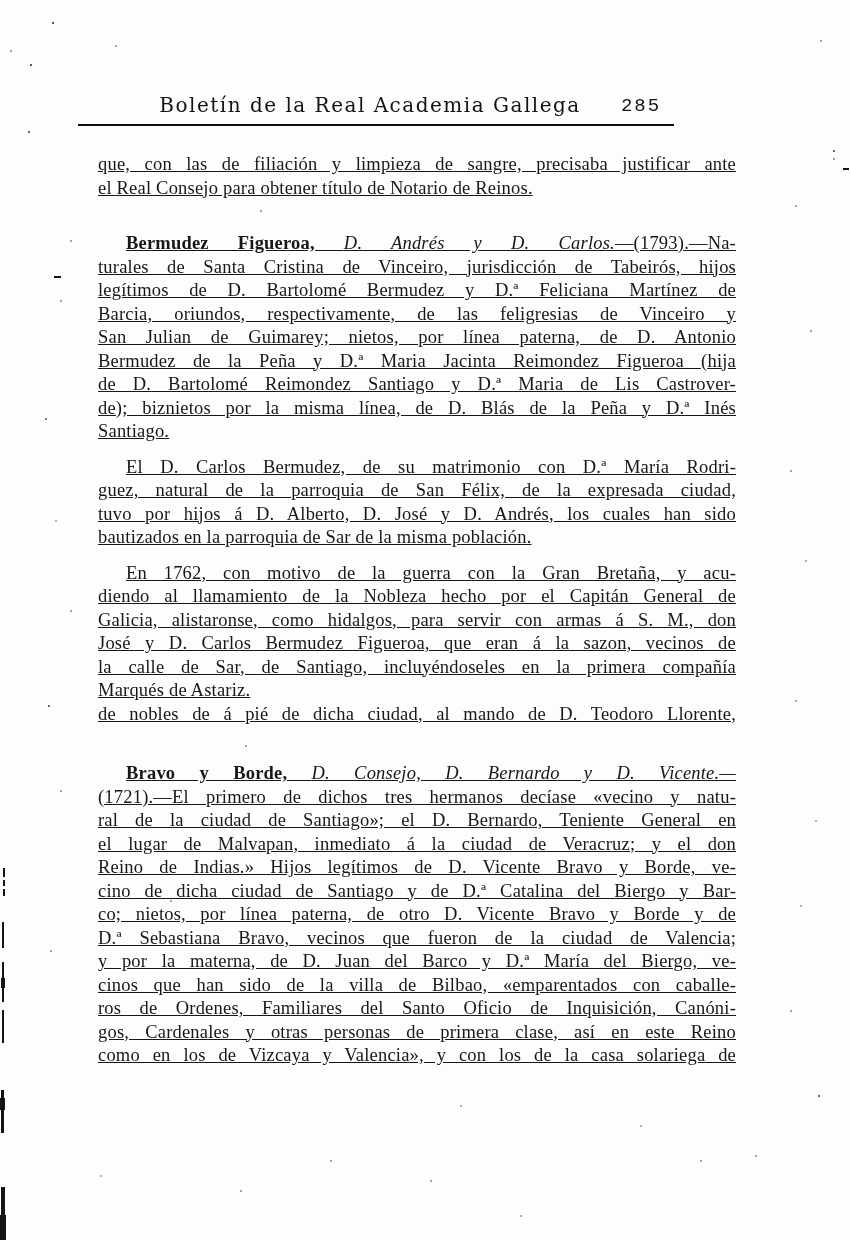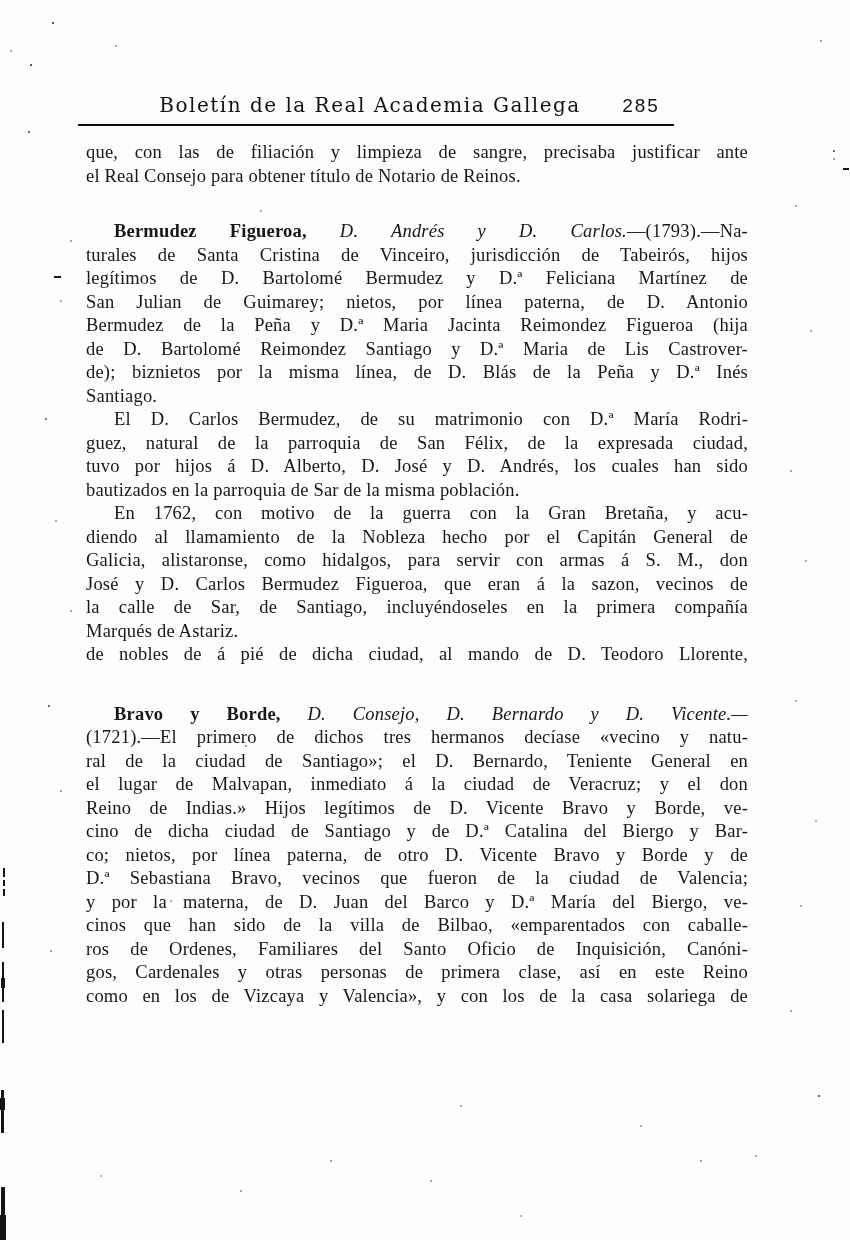--- a/index.html
+++ b/index.html
@@ -18,35 +18,35 @@
   .header-title {
     position: absolute; top: 93px; left: 158px; width: 424px;
     text-align: center;
     font-family: "DejaVu Serif", serif;
     font-size: 20px; letter-spacing: 1.5px;
     color: #131313;
   }
   .header-page-number {
     position: absolute; top: 95px; left: 616px; width: 50px;
     text-align: center;
-    font-family: Liberation Sans, sans-serif;
+    font-family: Liberation Mono, monospace;
     font-size: 19px; letter-spacing: 2px;
     color: #131313;
   }
   .header-rule {
     position: absolute; top: 124px; left: 78px; width: 596px; height: 2px;
     background: #0e0e0e;
   }
   .text-block {
     position: absolute; top: 141px; left: 86px; width: 662px;
     font-size: 18.5px; line-height: 23.5px;
     letter-spacing: 0.2px;
     color: #171717;
   }
-  .paragraph { margin: 0; }
+  .paragraph { margin: 12px; text-decoration: underline; }
   .line {
     text-align: justify;
     text-align-last: justify;
     height: 23.5px;
   }
   .line-left { text-align-last: left; }
   .indent { text-indent: 28px; }
   .bold   { font-weight: 700; }
   .italic { font-style: italic; }
   .artifact {
@@ -68,20 +68,21 @@
 
   <div class="text-block">
       <div class="paragraph">
         <div class="line"><span>que, con las de filiación y limpieza de sangre, precisaba justificar ante</span></div>
         <div class="line line-left"><span>el Real Consejo para obtener título de Notario de Reinos.</span></div>
       </div>
       <div class="paragraph" style="margin-top: 32px;">
         <div class="line indent"><span class="bold">Bermudez Figueroa, </span><span class="italic">D. Andrés y D. Carlos.</span><span>—(1793).—Na-</span></div>
         <div class="line"><span>turales de Santa Cristina de Vinceiro, jurisdicción de Tabeirós, hijos</span></div>
         <div class="line"><span>legítimos de D. Bartolomé Bermudez y D.ª Feliciana Martínez de</span></div>
+        <div class="line"><span>Barcia, oriundos, respectivamente, de las feligresias de Vinceiro y</span></div>
         <div class="line"><span>San Julian de Guimarey; nietos, por línea paterna, de D. Antonio</span></div>
         <div class="line"><span>Bermudez de la Peña y D.ª Maria Jacinta Reimondez Figueroa (hija</span></div>
         <div class="line"><span>de D. Bartolomé Reimondez Santiago y D.ª Maria de Lis Castrover-</span></div>
         <div class="line"><span>de); biznietos por la misma línea, de D. Blás de la Peña y D.ª Inés</span></div>
         <div class="line line-left"><span>Santiago.</span></div>
       </div>
       <div class="paragraph">
         <div class="line indent"><span>El D. Carlos Bermudez, de su matrimonio con D.ª María Rodri-</span></div>
         <div class="line"><span>guez, natural de la parroquia de San Félix, de la expresada ciudad,</span></div>
         <div class="line"><span>tuvo por hijos á D. Alberto, D. José y D. Andrés, los cuales han sido</span></div>

